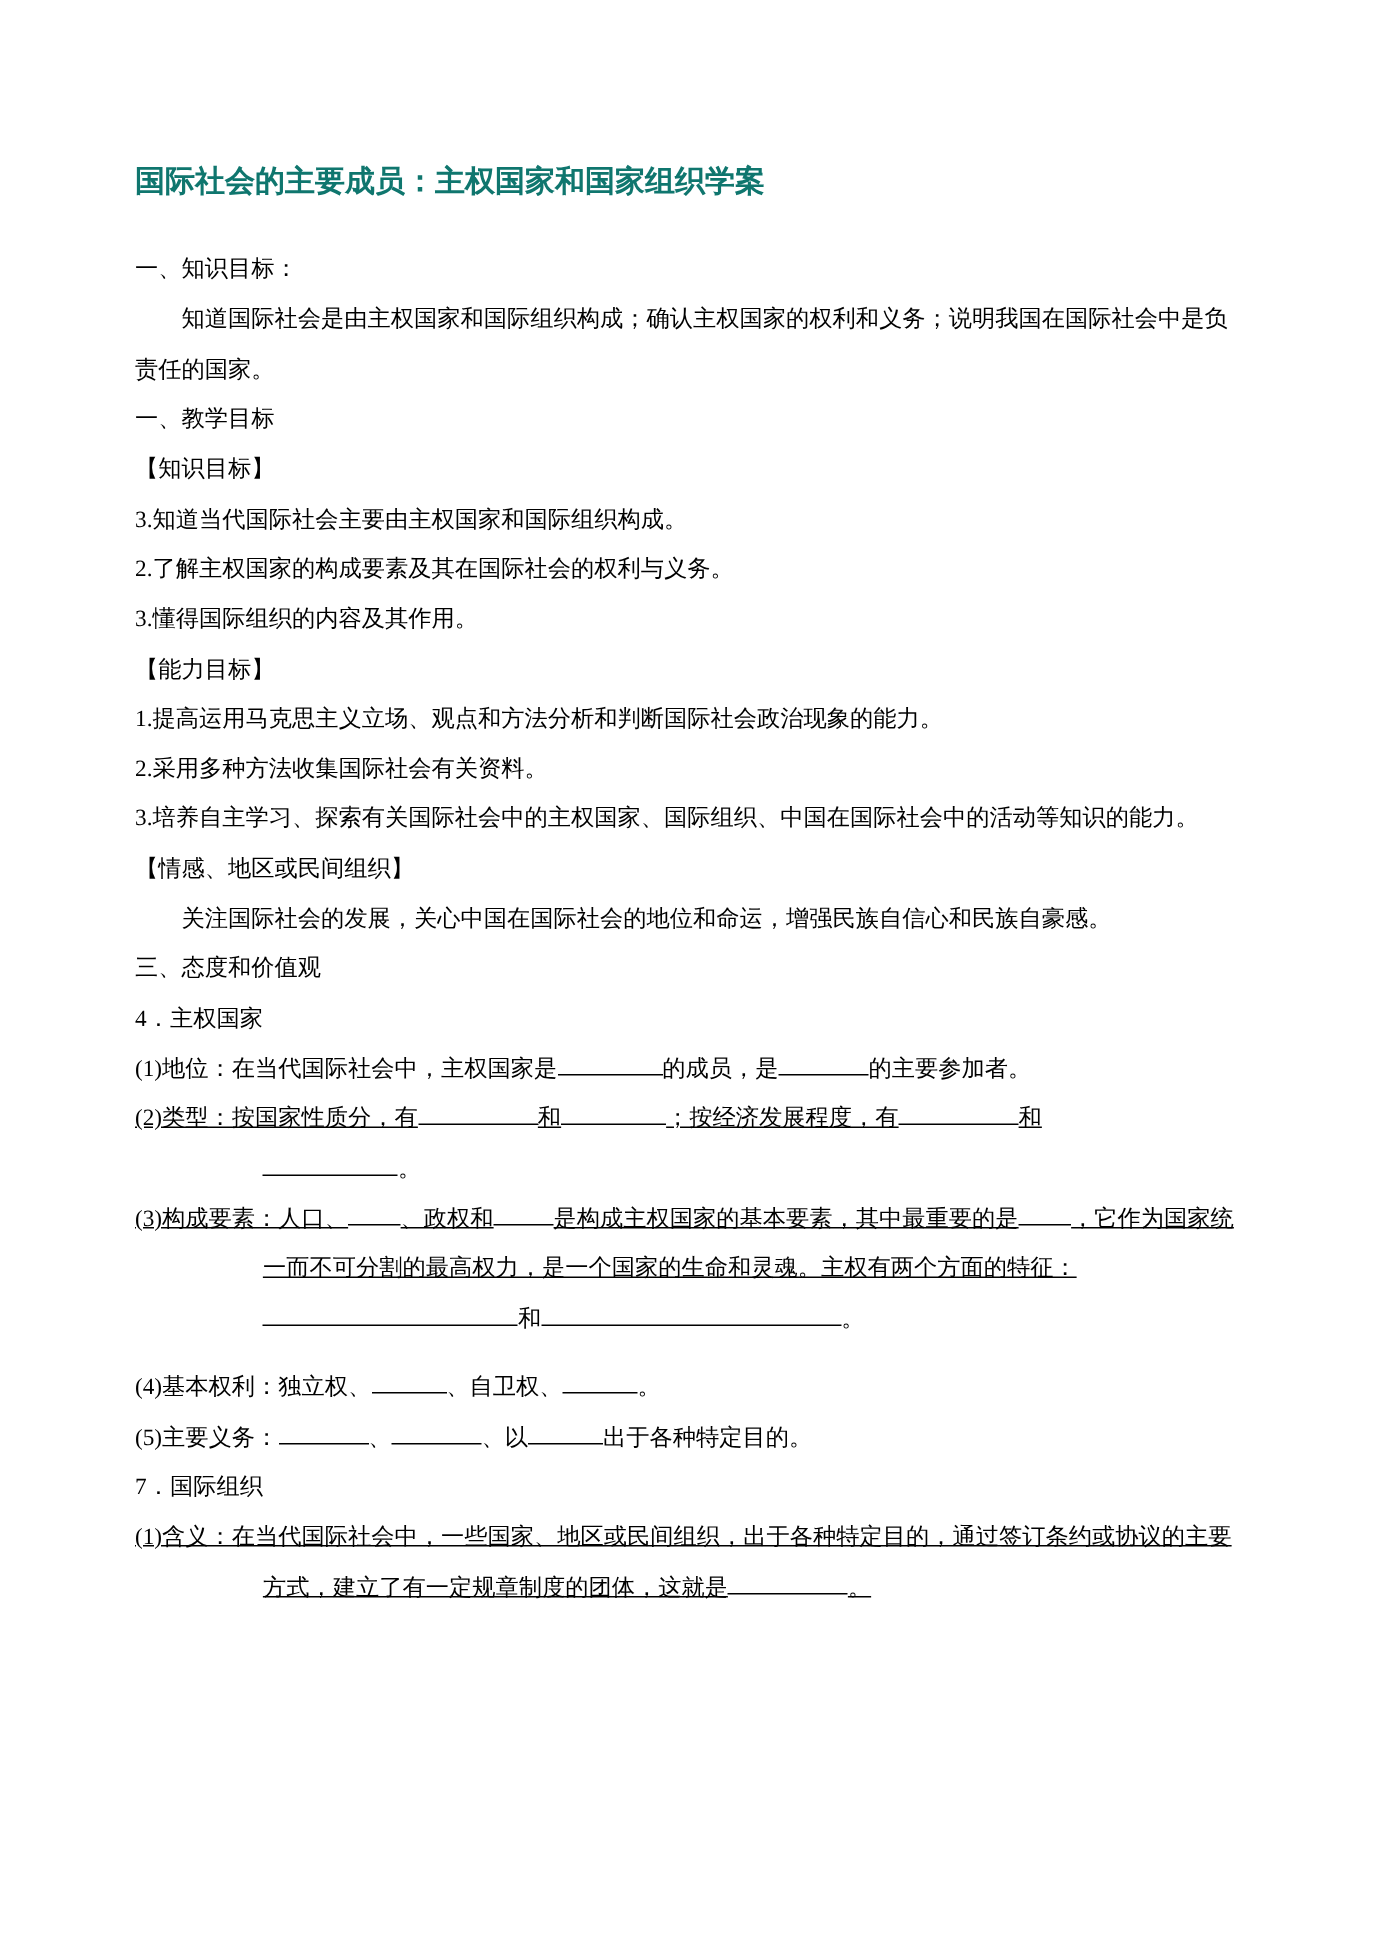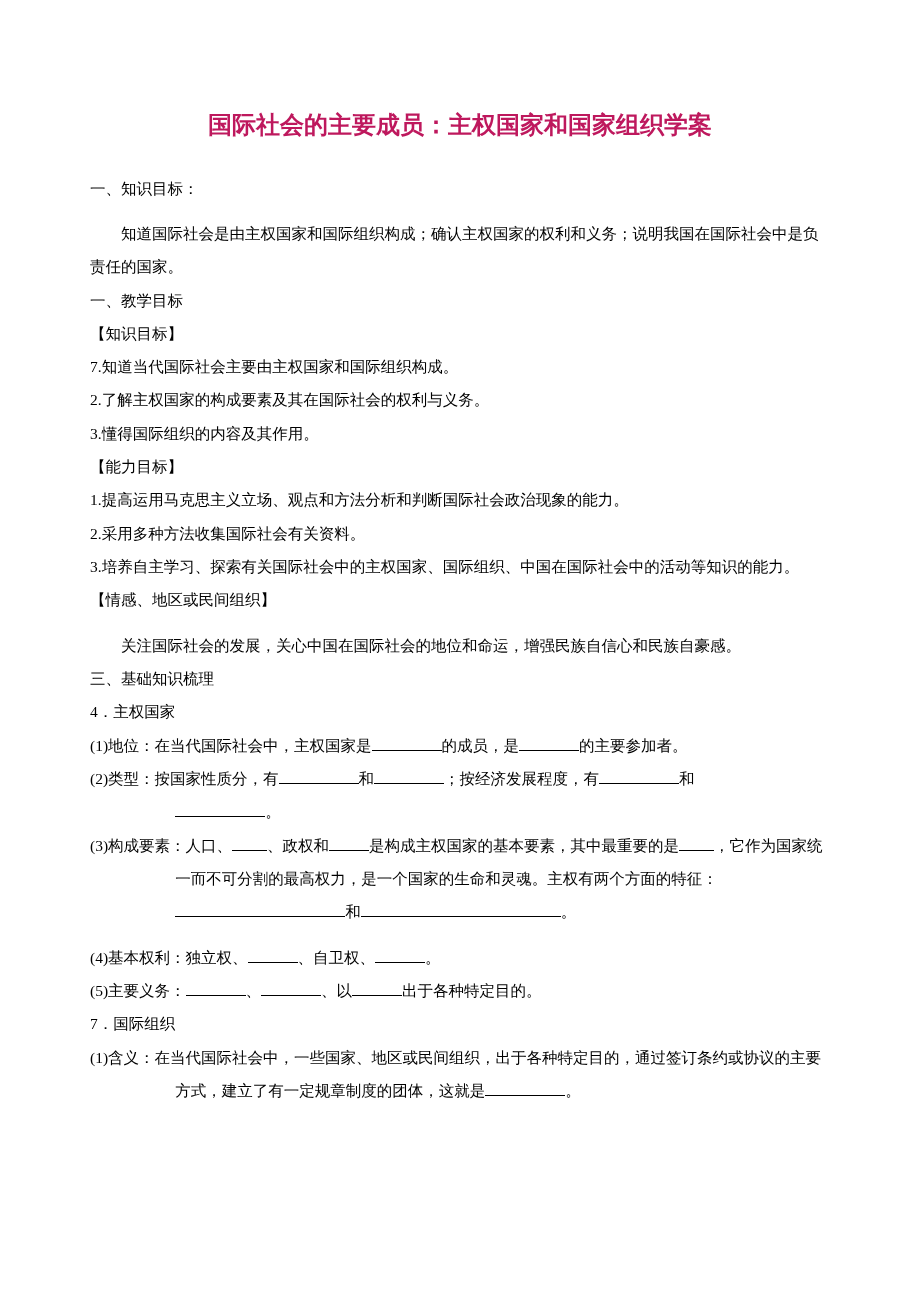--- a/index.html
+++ b/index.html
@@ -7,36 +7,35 @@
       background: #ffffff;
       margin: 0;
       padding: 100px 90px 100px 90px;
       width: 920px;
       box-sizing: border-box;
       font-size: 15.5px;
       line-height: 2.15;
       color: #000;
     }
     .title {
-      text-align: center;
-      color: #be185d;
+      color: #0f766e;
       font-weight: bold;
-      font-size: 24px;
+      font-size: 20px;
       margin-bottom: 20px;
     }
     .p {
       margin: 0;
     }
     .indent {
       text-indent: 2em;
-      margin-top: 12px;
     }
     .hang {
       padding-left: 5.5em;
       text-indent: -5.5em;
+      text-decoration: underline;
     }
     .hang-sub {
       padding-left: 5.5em;
     }
     .hang-inner {
       padding-left: 5.5em;
     }
     .blank {
       display: inline-block;
       border-bottom: 1px solid #000;
@@ -57,33 +56,33 @@
 <body>
 
 <div class="title">国际社会的主要成员：主权国家和国家组织学案</div>
 
 <p class="p">一、知识目标：</p>
 <p class="p indent">知道国际社会是由主权国家和国际组织构成；确认主权国家的权利和义务；说明我国在国际社会中是负责任的国家。</p>
 
 <p class="p">一、教学目标</p>
 
 <p class="p">【知识目标】</p>
-<p class="p">7.知道当代国际社会主要由主权国家和国际组织构成。</p>
+<p class="p">3.知道当代国际社会主要由主权国家和国际组织构成。</p>
 <p class="p">2.了解主权国家的构成要素及其在国际社会的权利与义务。</p>
 <p class="p">3.懂得国际组织的内容及其作用。</p>
 
 <p class="p">【能力目标】</p>
 <p class="p">1.提高运用马克思主义立场、观点和方法分析和判断国际社会政治现象的能力。</p>
 <p class="p">2.采用多种方法收集国际社会有关资料。</p>
 <p class="p">3.培养自主学习、探索有关国际社会中的主权国家、国际组织、中国在国际社会中的活动等知识的能力。</p>
 
 <p class="p">【情感、地区或民间组织】</p>
 <p class="p indent">关注国际社会的发展，关心中国在国际社会的地位和命运，增强民族自信心和民族自豪感。</p>
 
-<p class="p">三、基础知识梳理</p>
+<p class="p">三、态度和价值观</p>
 
 <p class="p">4．主权国家</p>
 
 <p class="p">
   <span>(1)地位：在当代国际社会中，主权国家是</span><span class="blank b70"></span><span>的成员，是</span><span class="blank b60"></span><span>的主要参加者。</span>
 </p>
 
 <p class="p hang">
   <span>(2)类型：按国家性质分，有</span><span class="blank b80"></span><span>和</span><span class="blank b70"></span><span>；按经济发展程度，有</span><span class="blank b80"></span><span>和</span>
 </p>

